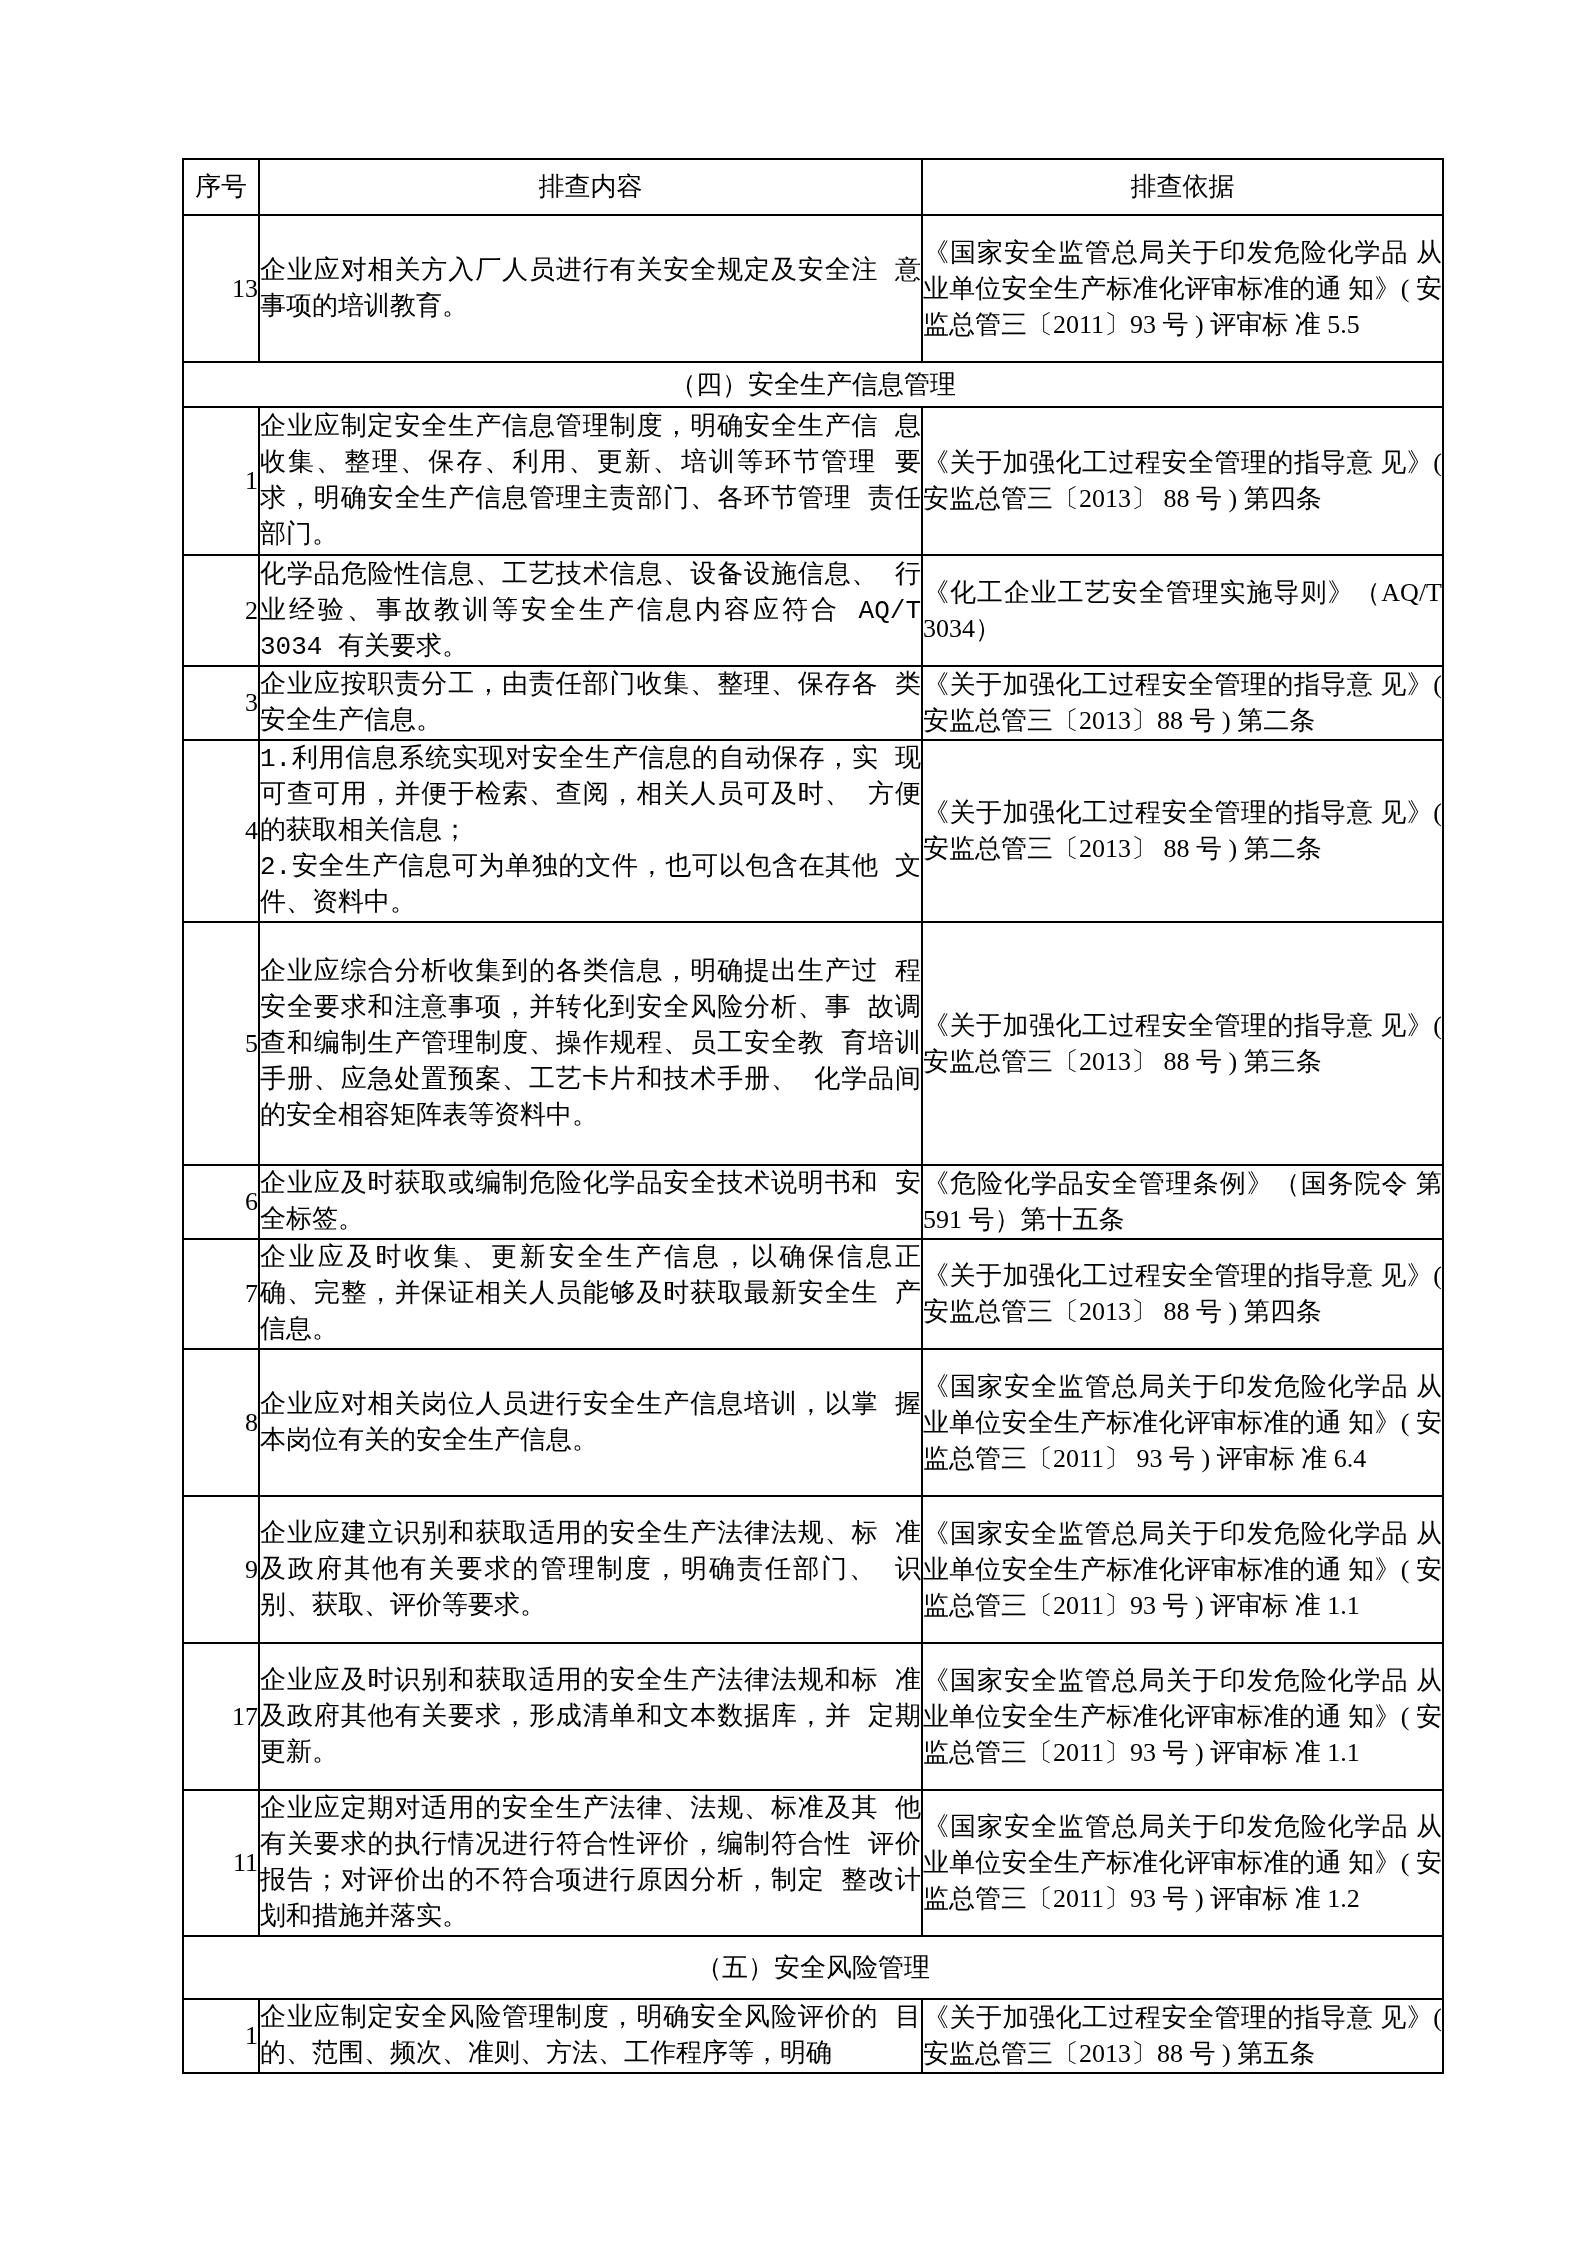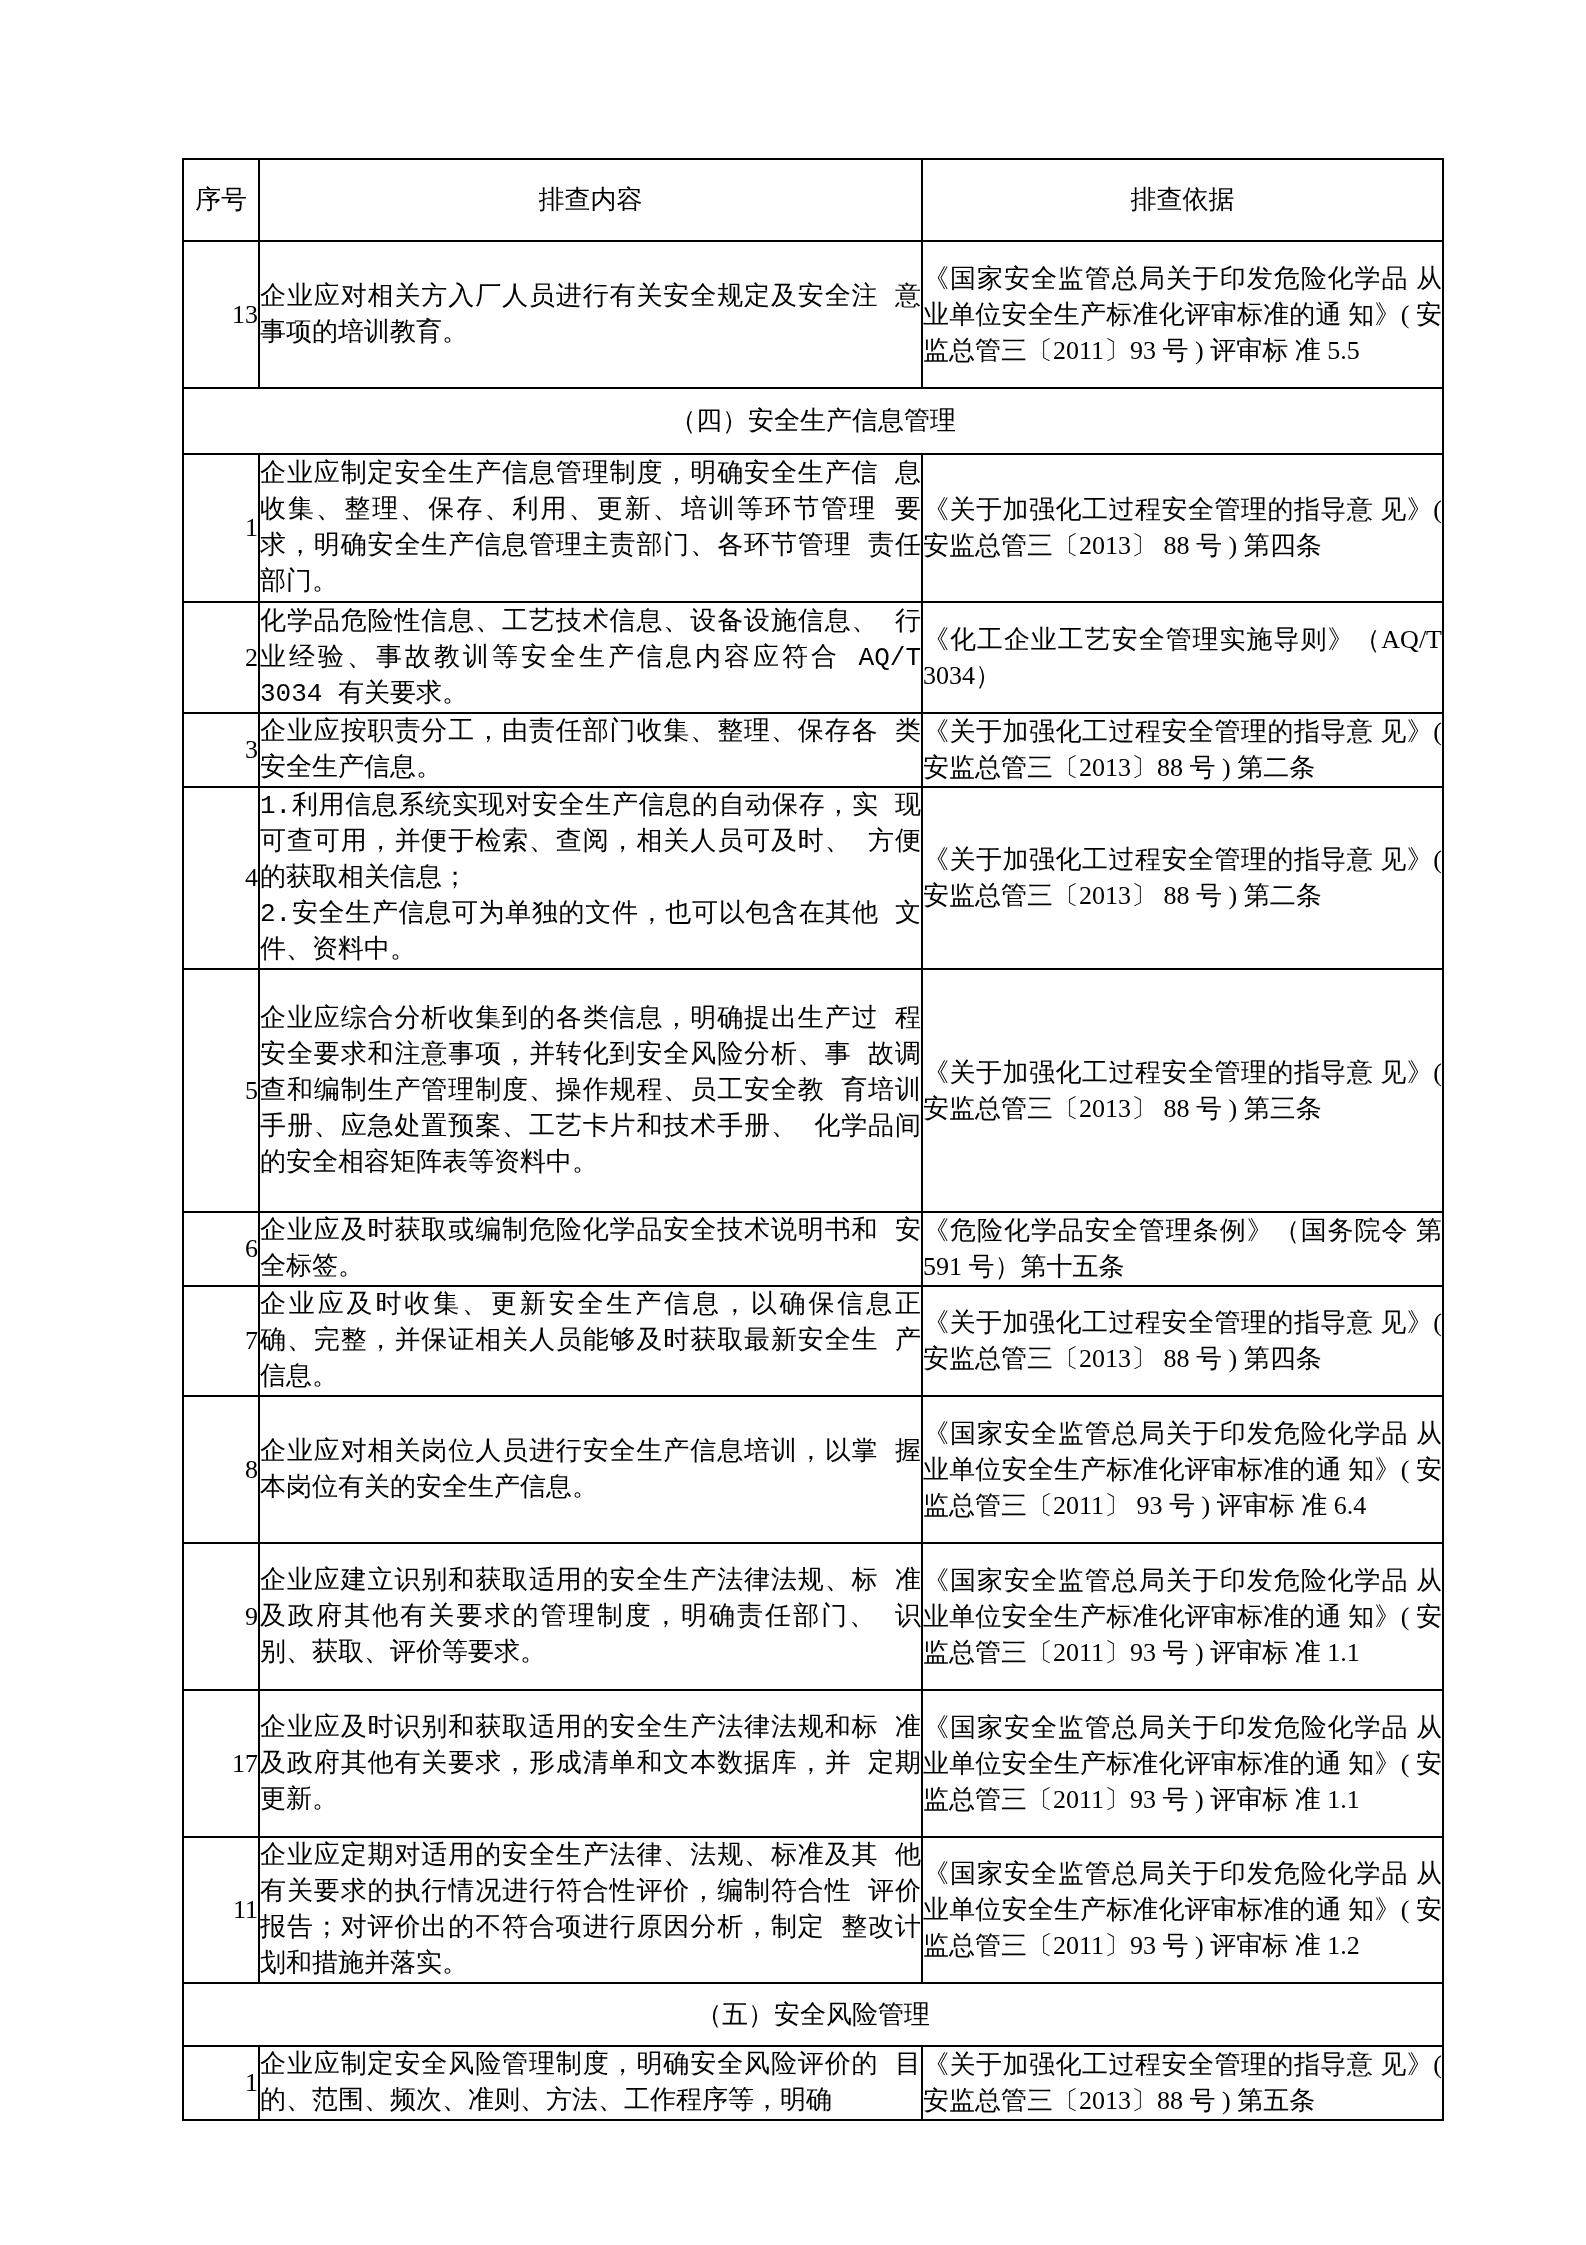--- a/index.html
+++ b/index.html
@@ -57,35 +57,35 @@
 </head>
 <body>
 
 <table class="doc-table">
   <colgroup>
     <col style="width:76px">
     <col style="width:663px">
     <col style="width:521px">
   </colgroup>
   <thead>
-    <tr style="height:82px">
+    <tr style="height:56px">
       <th class="hdr">序号</th>
       <th class="hdr">排查内容</th>
       <th class="hdr">排查依据</th>
     </tr>
   </thead>
   <tbody>
       <tr style="height: 147px;">
         <td class="num-cell">13</td>
         <td class="content-cell">
           <span class="para">企业应对相关方入厂人员进行有关安全规定及安全注 意事项的培训教育。</span>
         </td>
         <td class="basis-cell">《国家安全监管总局关于印发危险化学品 从业单位安全生产标准化评审标准的通 知》( 安监总管三〔2011〕93 号 ) 评审标 准 5.5</td>
       </tr>
-      <tr class="section-row" style="height: 66px;">
+      <tr class="section-row" style="height: 45px;">
         <td colspan="3">（四）安全生产信息管理</td>
       </tr>
       <tr style="height: 148px;">
         <td class="num-cell">1</td>
         <td class="content-cell">
           <span class="para">企业应制定安全生产信息管理制度，明确安全生产信 息收集、整理、保存、利用、更新、培训等环节管理 要求，明确安全生产信息管理主责部门、各环节管理 责任部门。</span>
         </td>
         <td class="basis-cell">《关于加强化工过程安全管理的指导意 见》( 安监总管三〔2013〕 88 号 ) 第四条</td>
       </tr>
       <tr style="height: 111px;">

